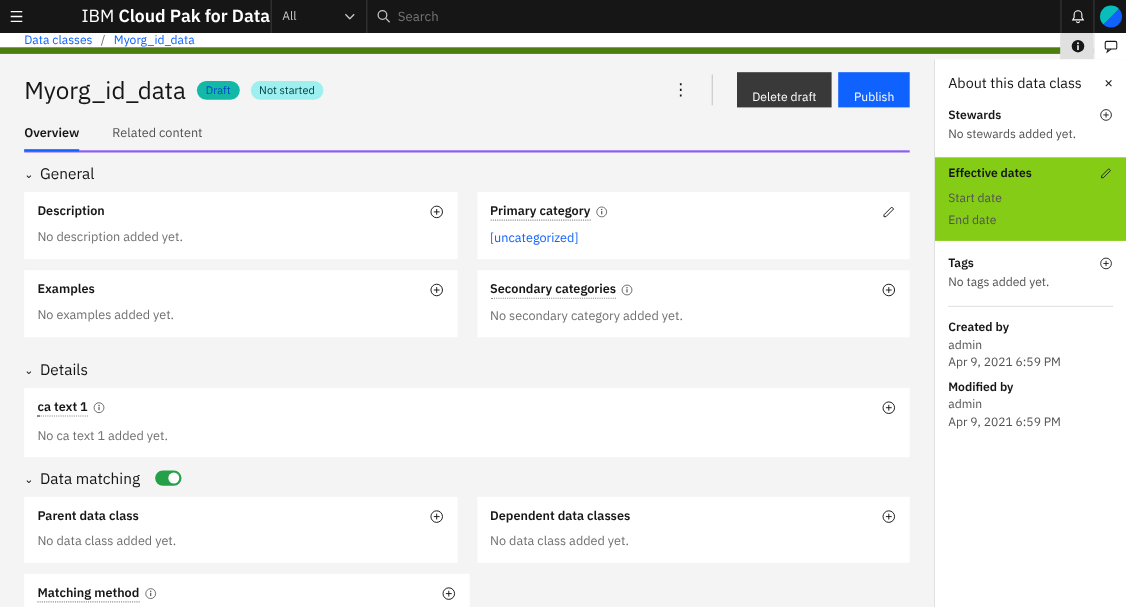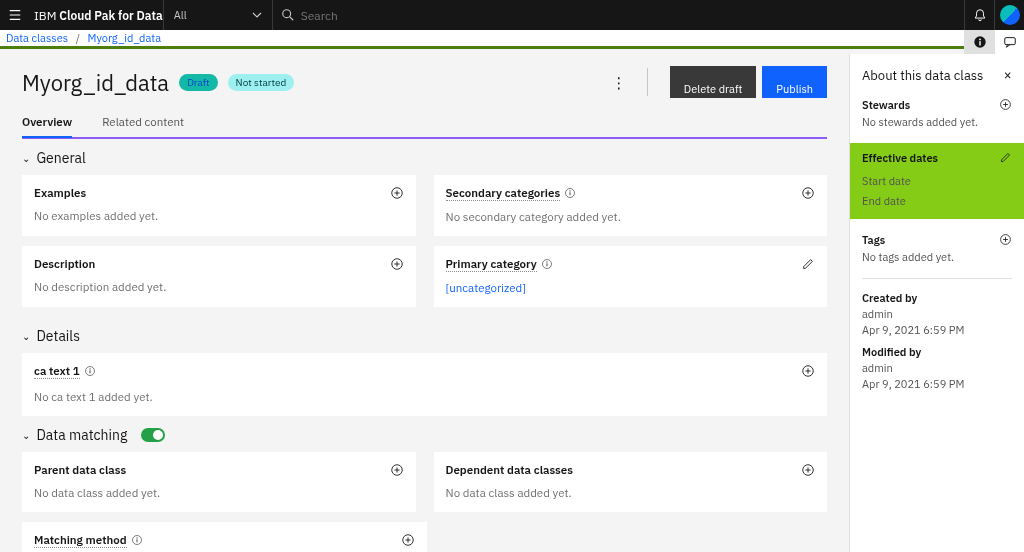--- a/index.html
+++ b/index.html
@@ -1,31 +1,31 @@
 <!DOCTYPE html>
 <html><head>
 <meta charset="utf-8">
 <style>
 * { margin: 0; padding: 0; box-sizing: border-box; font-family: "IBM Plex Sans", Arial, sans-serif; }
 body { background: #f4f4f4; width: 1024px; height: 552px; overflow: hidden; font-size: 12px; color: #161616; }
 
 
 .topbar { height: 30px; background: #161616; display: flex; align-items: center; color: #fff; }
 .menu-btn { width: 30px; height: 30px; display: flex; align-items: center; justify-content: center; cursor: pointer; }
-.brand { font-size: 12px; padding-left: 4px; }
+.brand { font-size: 16px; padding-left: 4px; margin-left: 40px; }
 .brand b { font-weight: 600; }
-.scope { margin-left: auto; width: 110px; height: 30px; display: flex; align-items: center; padding: 0 10px; border-left: 1px solid #393939; border-right: 1px solid #393939; color: #c6c6c6; font-size: 11px; justify-content: space-between; }
+.scope { margin-left: auto; width: 88px; height: 30px; display: flex; align-items: center; padding: 0 10px; border-left: 1px solid #393939; border-right: 1px solid #393939; color: #c6c6c6; font-size: 11px; justify-content: space-between; }
 .search-wrap { display: flex; align-items: center; flex: 1; height: 30px; padding-left: 8px; }
 .search-wrap svg { margin-right: 6px; }
 .search-input { background: transparent; border: none; color: #c6c6c6; font-size: 12px; outline: none; width: 160px; }
 .top-icon { width: 30px; height: 30px; display: flex; align-items: center; justify-content: center; cursor: pointer; border-left: 1px solid #393939; }
 .avatar { width: 20px; height: 20px; border-radius: 50%; background: linear-gradient(135deg, #08bdba 50%, #0f62fe 50%); }
 
 
-.subrow { height: 19px; background: #fff; display: flex; align-items: center; padding: 0 6px; border-bottom: 3px solid #4d7c0f; position: relative; }
+.subrow { height: 19px; background: #fff; display: flex; align-items: center; padding: 0 22px; border-bottom: 6px solid #4d7c0f; position: relative; }
 .breadcrumb { font-size: 11px; }
 .breadcrumb a { color: #0f62fe; text-decoration: none; }
 .breadcrumb .sep { color: #6f6f6f; margin: 0 5px; }
 .subrow-icons { position: absolute; right: 0; top: 0; display: flex; }
 .subrow-icons .sicon { width: 30px; height: 24px; display:flex; align-items:center; justify-content:center; background:#fff; border-left: 1px solid #e0e0e0; cursor:pointer; }
 .sicon.dark { background:#e0e0e0; }
 
 
 .main { position:absolute; top:54px; left:0; right:0; bottom:0; display:flex; }
 .content { flex:1; background:#f4f4f4; overflow-y:auto; padding: 12px 22px 20px; }
@@ -162,20 +162,52 @@
       <div class="tab">Related content</div>
     </div>
 
     <div class="sec-head">
       <span class="chev">⌄</span>
       <span>General</span>
     </div>
     <div class="row2">
       <div class="card">
         <div class="card-head">
+          <span class="card-title">Description</span>
+          <span class="card-act">
+            <svg width="14" height="14" viewBox="0 0 16 16">
+                <circle cx="8" cy="8" r="6" stroke="#161616" fill="none"></circle>
+                <path d="M8 5v6M5 8h6" stroke="#161616"></path>
+              </svg>
+          </span>
+        </div>
+        <div class="placeholder">No description added yet.</div>
+      </div>
+      <div class="card">
+        <div class="card-head">
+          <span class="card-title dotted">Primary category</span>
+          <span class="info-ic">
+            <svg width="12" height="12" viewBox="0 0 16 16">
+                <circle cx="8" cy="8" r="6" stroke="#525252" fill="none"></circle>
+                <circle cx="8" cy="5.2" r="0.9" fill="#525252"></circle>
+                <rect x="7.3" y="7" width="1.4" height="4" fill="#525252"></rect>
+              </svg>
+          </span>
+          <span class="card-act">
+            <svg width="14" height="14" viewBox="0 0 16 16">
+                <path d="M3 11l8-8 2 2-8 8H3v-2z" stroke="#161616" fill="none"></path>
+              </svg>
+          </span>
+        </div>
+        <div class="link">[uncategorized]</div>
+      </div>
+    </div>
+    <div class="row2">
+      <div class="card">
+        <div class="card-head">
           <span class="card-title">Examples</span>
           <span class="card-act">
             <svg width="14" height="14" viewBox="0 0 16 16">
                 <circle cx="8" cy="8" r="6" stroke="#161616" fill="none"></circle>
                 <path d="M8 5v6M5 8h6" stroke="#161616"></path>
               </svg>
           </span>
         </div>
         <div class="placeholder">No examples added yet.</div>
       </div>
@@ -190,52 +222,20 @@
               </svg>
           </span>
           <span class="card-act">
             <svg width="14" height="14" viewBox="0 0 16 16">
                 <circle cx="8" cy="8" r="6" stroke="#161616" fill="none"></circle>
                 <path d="M8 5v6M5 8h6" stroke="#161616"></path>
               </svg>
           </span>
         </div>
         <div class="placeholder">No secondary category added yet.</div>
-      </div>
-    </div>
-    <div class="row2">
-      <div class="card">
-        <div class="card-head">
-          <span class="card-title">Description</span>
-          <span class="card-act">
-            <svg width="14" height="14" viewBox="0 0 16 16">
-                <circle cx="8" cy="8" r="6" stroke="#161616" fill="none"></circle>
-                <path d="M8 5v6M5 8h6" stroke="#161616"></path>
-              </svg>
-          </span>
-        </div>
-        <div class="placeholder">No description added yet.</div>
-      </div>
-      <div class="card">
-        <div class="card-head">
-          <span class="card-title dotted">Primary category</span>
-          <span class="info-ic">
-            <svg width="12" height="12" viewBox="0 0 16 16">
-                <circle cx="8" cy="8" r="6" stroke="#525252" fill="none"></circle>
-                <circle cx="8" cy="5.2" r="0.9" fill="#525252"></circle>
-                <rect x="7.3" y="7" width="1.4" height="4" fill="#525252"></rect>
-              </svg>
-          </span>
-          <span class="card-act">
-            <svg width="14" height="14" viewBox="0 0 16 16">
-                <path d="M3 11l8-8 2 2-8 8H3v-2z" stroke="#161616" fill="none"></path>
-              </svg>
-          </span>
-        </div>
-        <div class="link">[uncategorized]</div>
       </div>
     </div>
 
     <div class="sec-head">
       <span class="chev">⌄</span>
       <span>Details</span>
     </div>
     <div class="card" style="width:100%;">
       <div class="card-head">
         <span class="card-title dotted">ca text 1</span>

